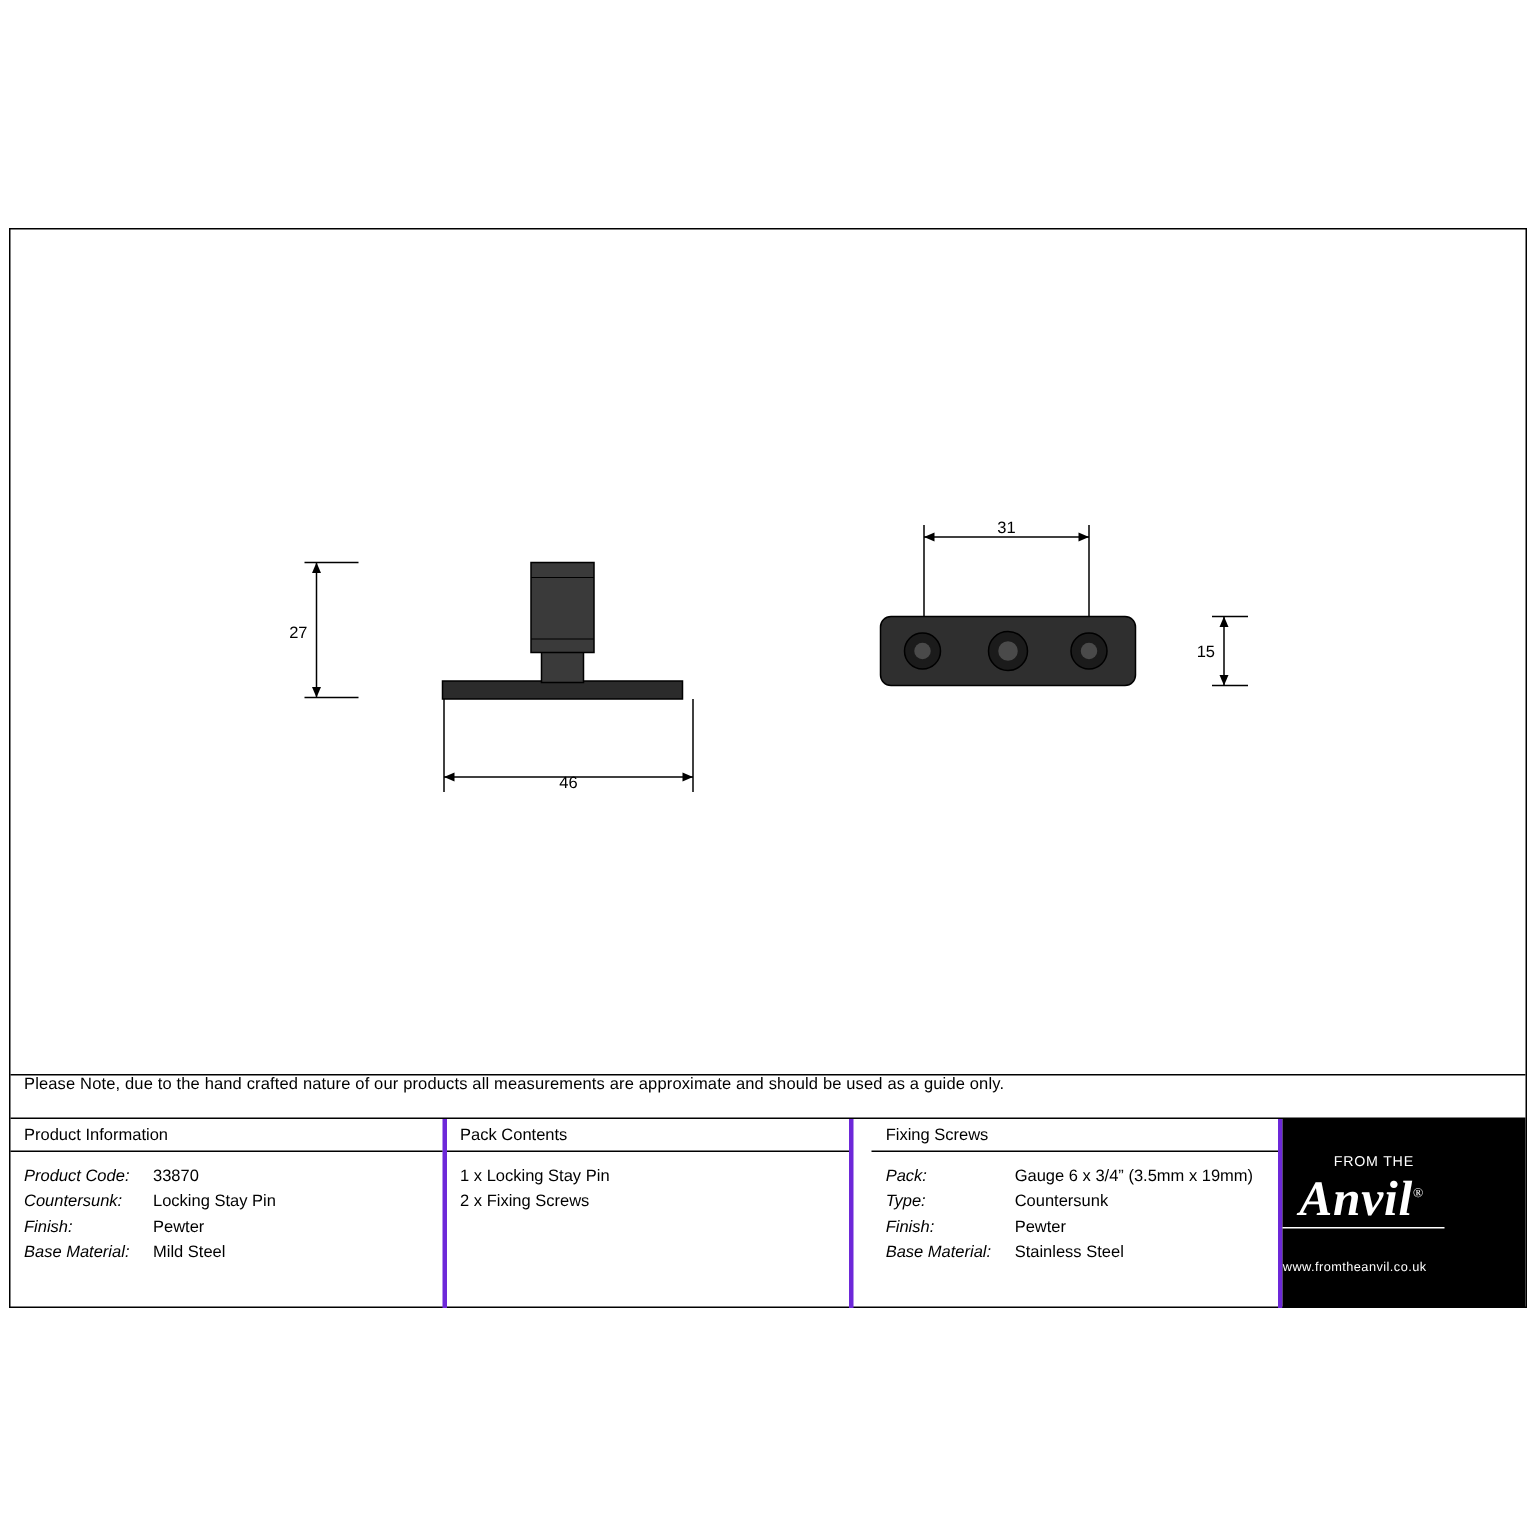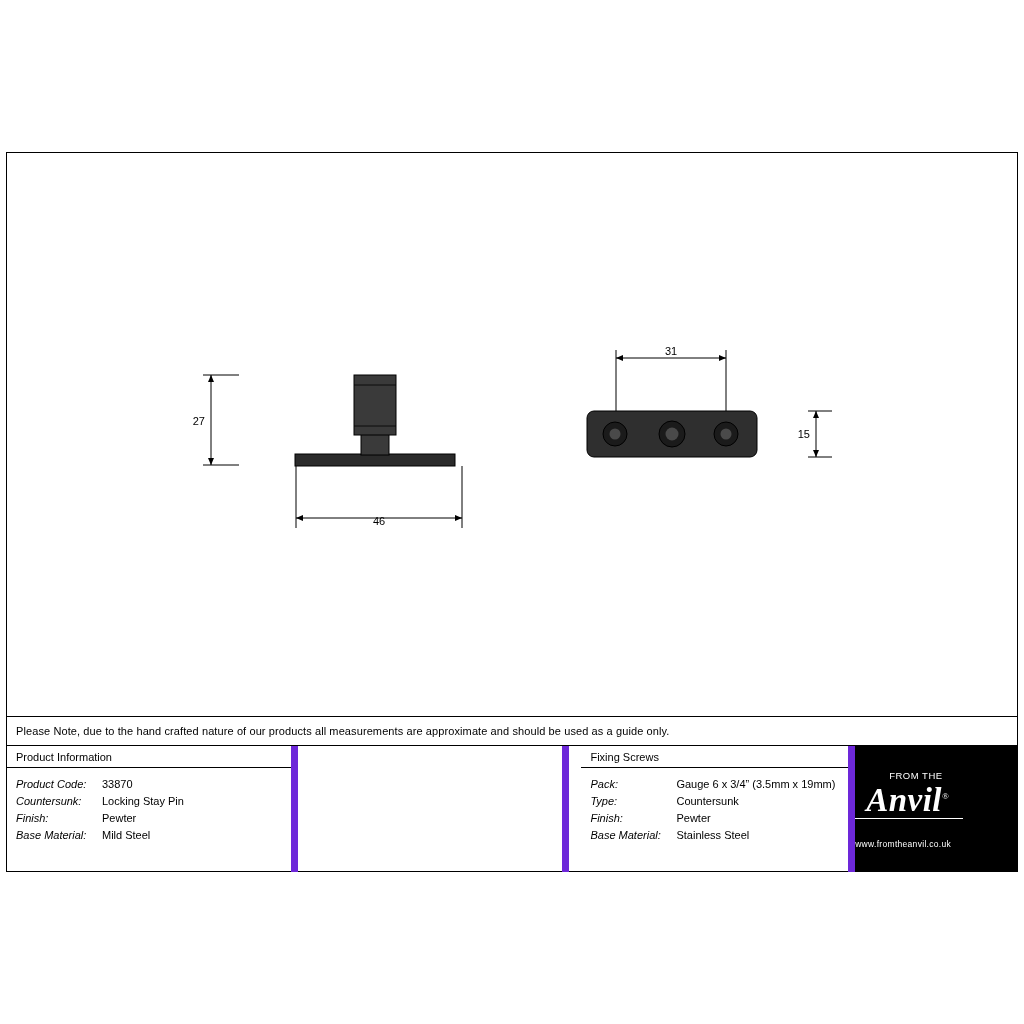--- a/index.html
+++ b/index.html
@@ -40,42 +40,41 @@
   
   #note-strip {
     position: absolute;
     left: 0;
     top: 563px;
     width: 100%;
     height: 29px;
     border-top: 1px solid #000;
     box-sizing: border-box;
     display: flex;
-    align-items: center;
   }
   #note-strip .note-text {
     font-size: 11px;
     padding-left: 9px;
     letter-spacing: 0.1px;
   }
 
   
   #info-table {
     position: absolute;
     left: 0;
     top: 592px;
     width: 100%;
     height: 127px;
     border-top: 1px solid #000;
     box-sizing: border-box;
     display: flex;
   }
   .info-col {
     box-sizing: border-box;
-    border-right: 7px solid #6d28d9;
+    border-right: 3px solid #6d28d9;
     position: relative;
   }
   .col-product  { width: 291px; }
   .col-pack     { width: 272px; }
   .col-screws   { width: 286px; padding-left: 12px; }
   .col-logo     { width: 162px; border-right: none; }
 
   .col-header {
     height: 22px;
     box-sizing: border-box;
@@ -244,20 +243,25 @@
           <div class="spec-value">Pewter</div>
         </div>
         <div class="spec-row">
           <div class="spec-label">Base Material:</div>
           <div class="spec-value">Mild Steel</div>
         </div>
       </div>
     </div>
 
     <div class="info-col col-pack">
+      <div class="col-header">Pack Contents</div>
+      <div class="col-body">
+        <div class="pack-line">1 x Locking Stay Pin</div>
+        <div class="pack-line">2 x Fixing Screws</div>
+      </div>
     </div>
 
     <div class="info-col col-screws">
       <div class="col-header">Fixing Screws</div>
       <div class="col-body">
         <div class="spec-row">
           <div class="spec-label">Pack:</div>
           <div class="spec-value">Gauge 6 x 3/4” (3.5mm x 19mm)</div>
         </div>
         <div class="spec-row">

